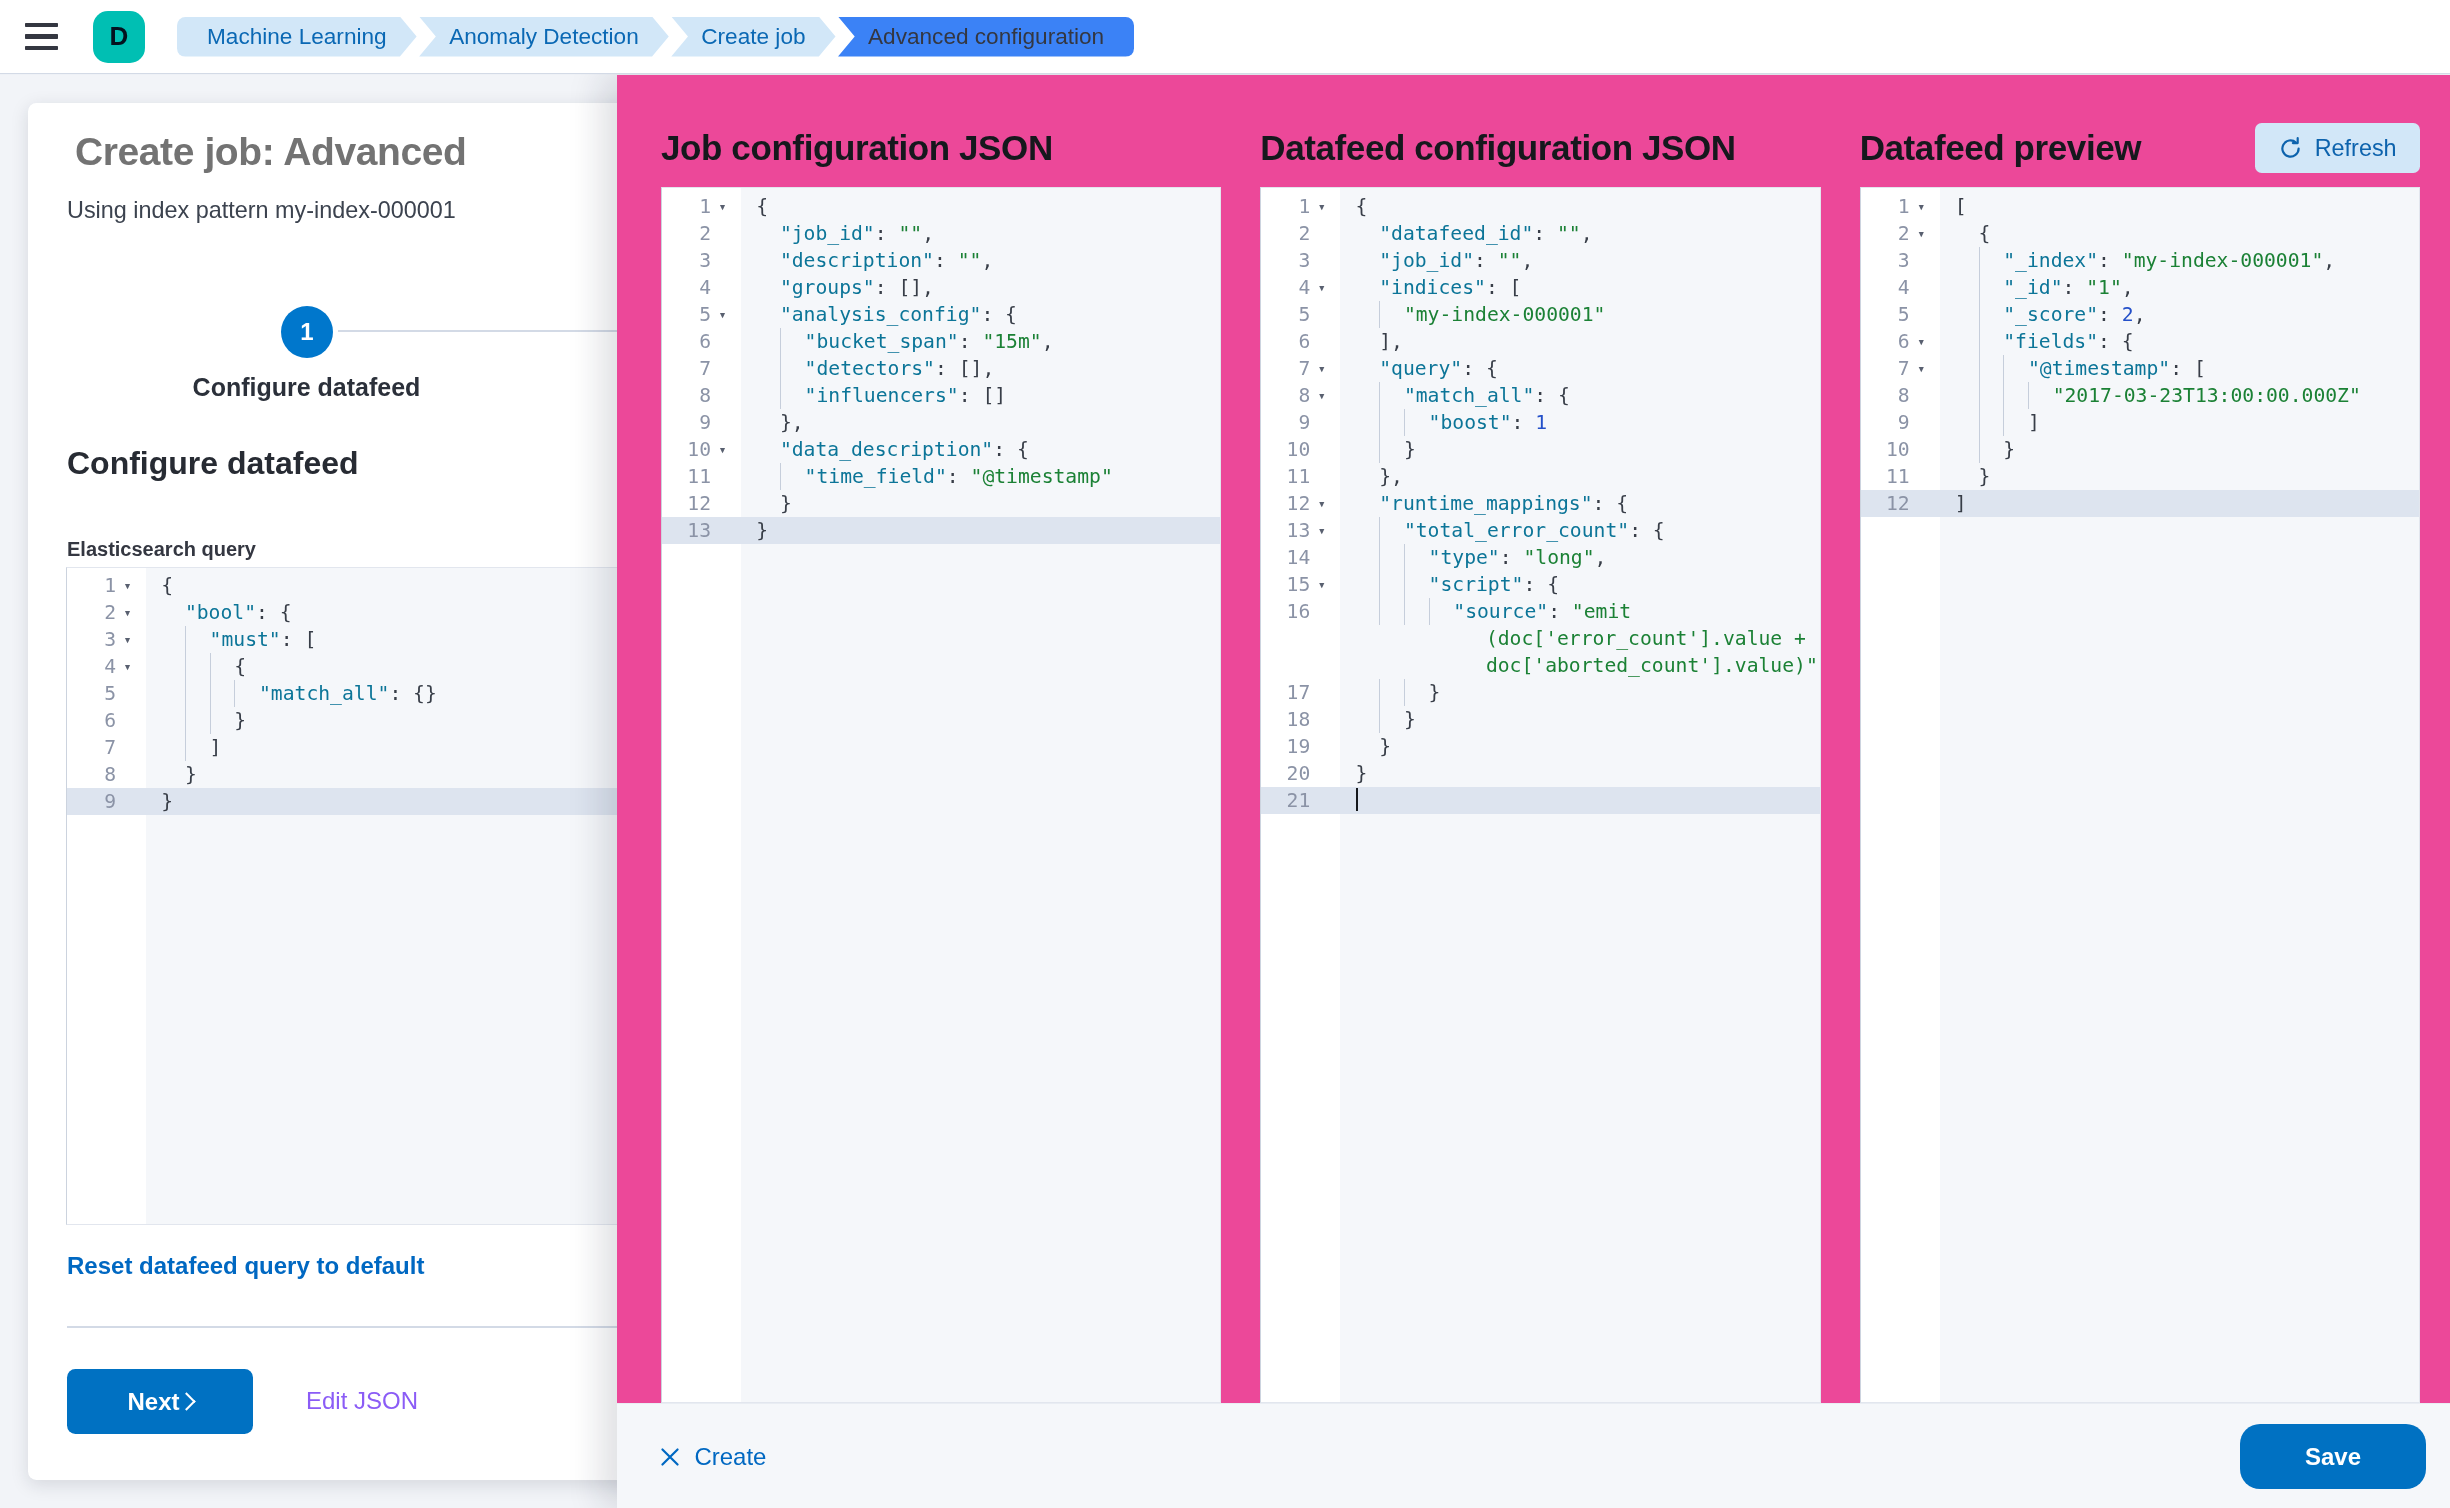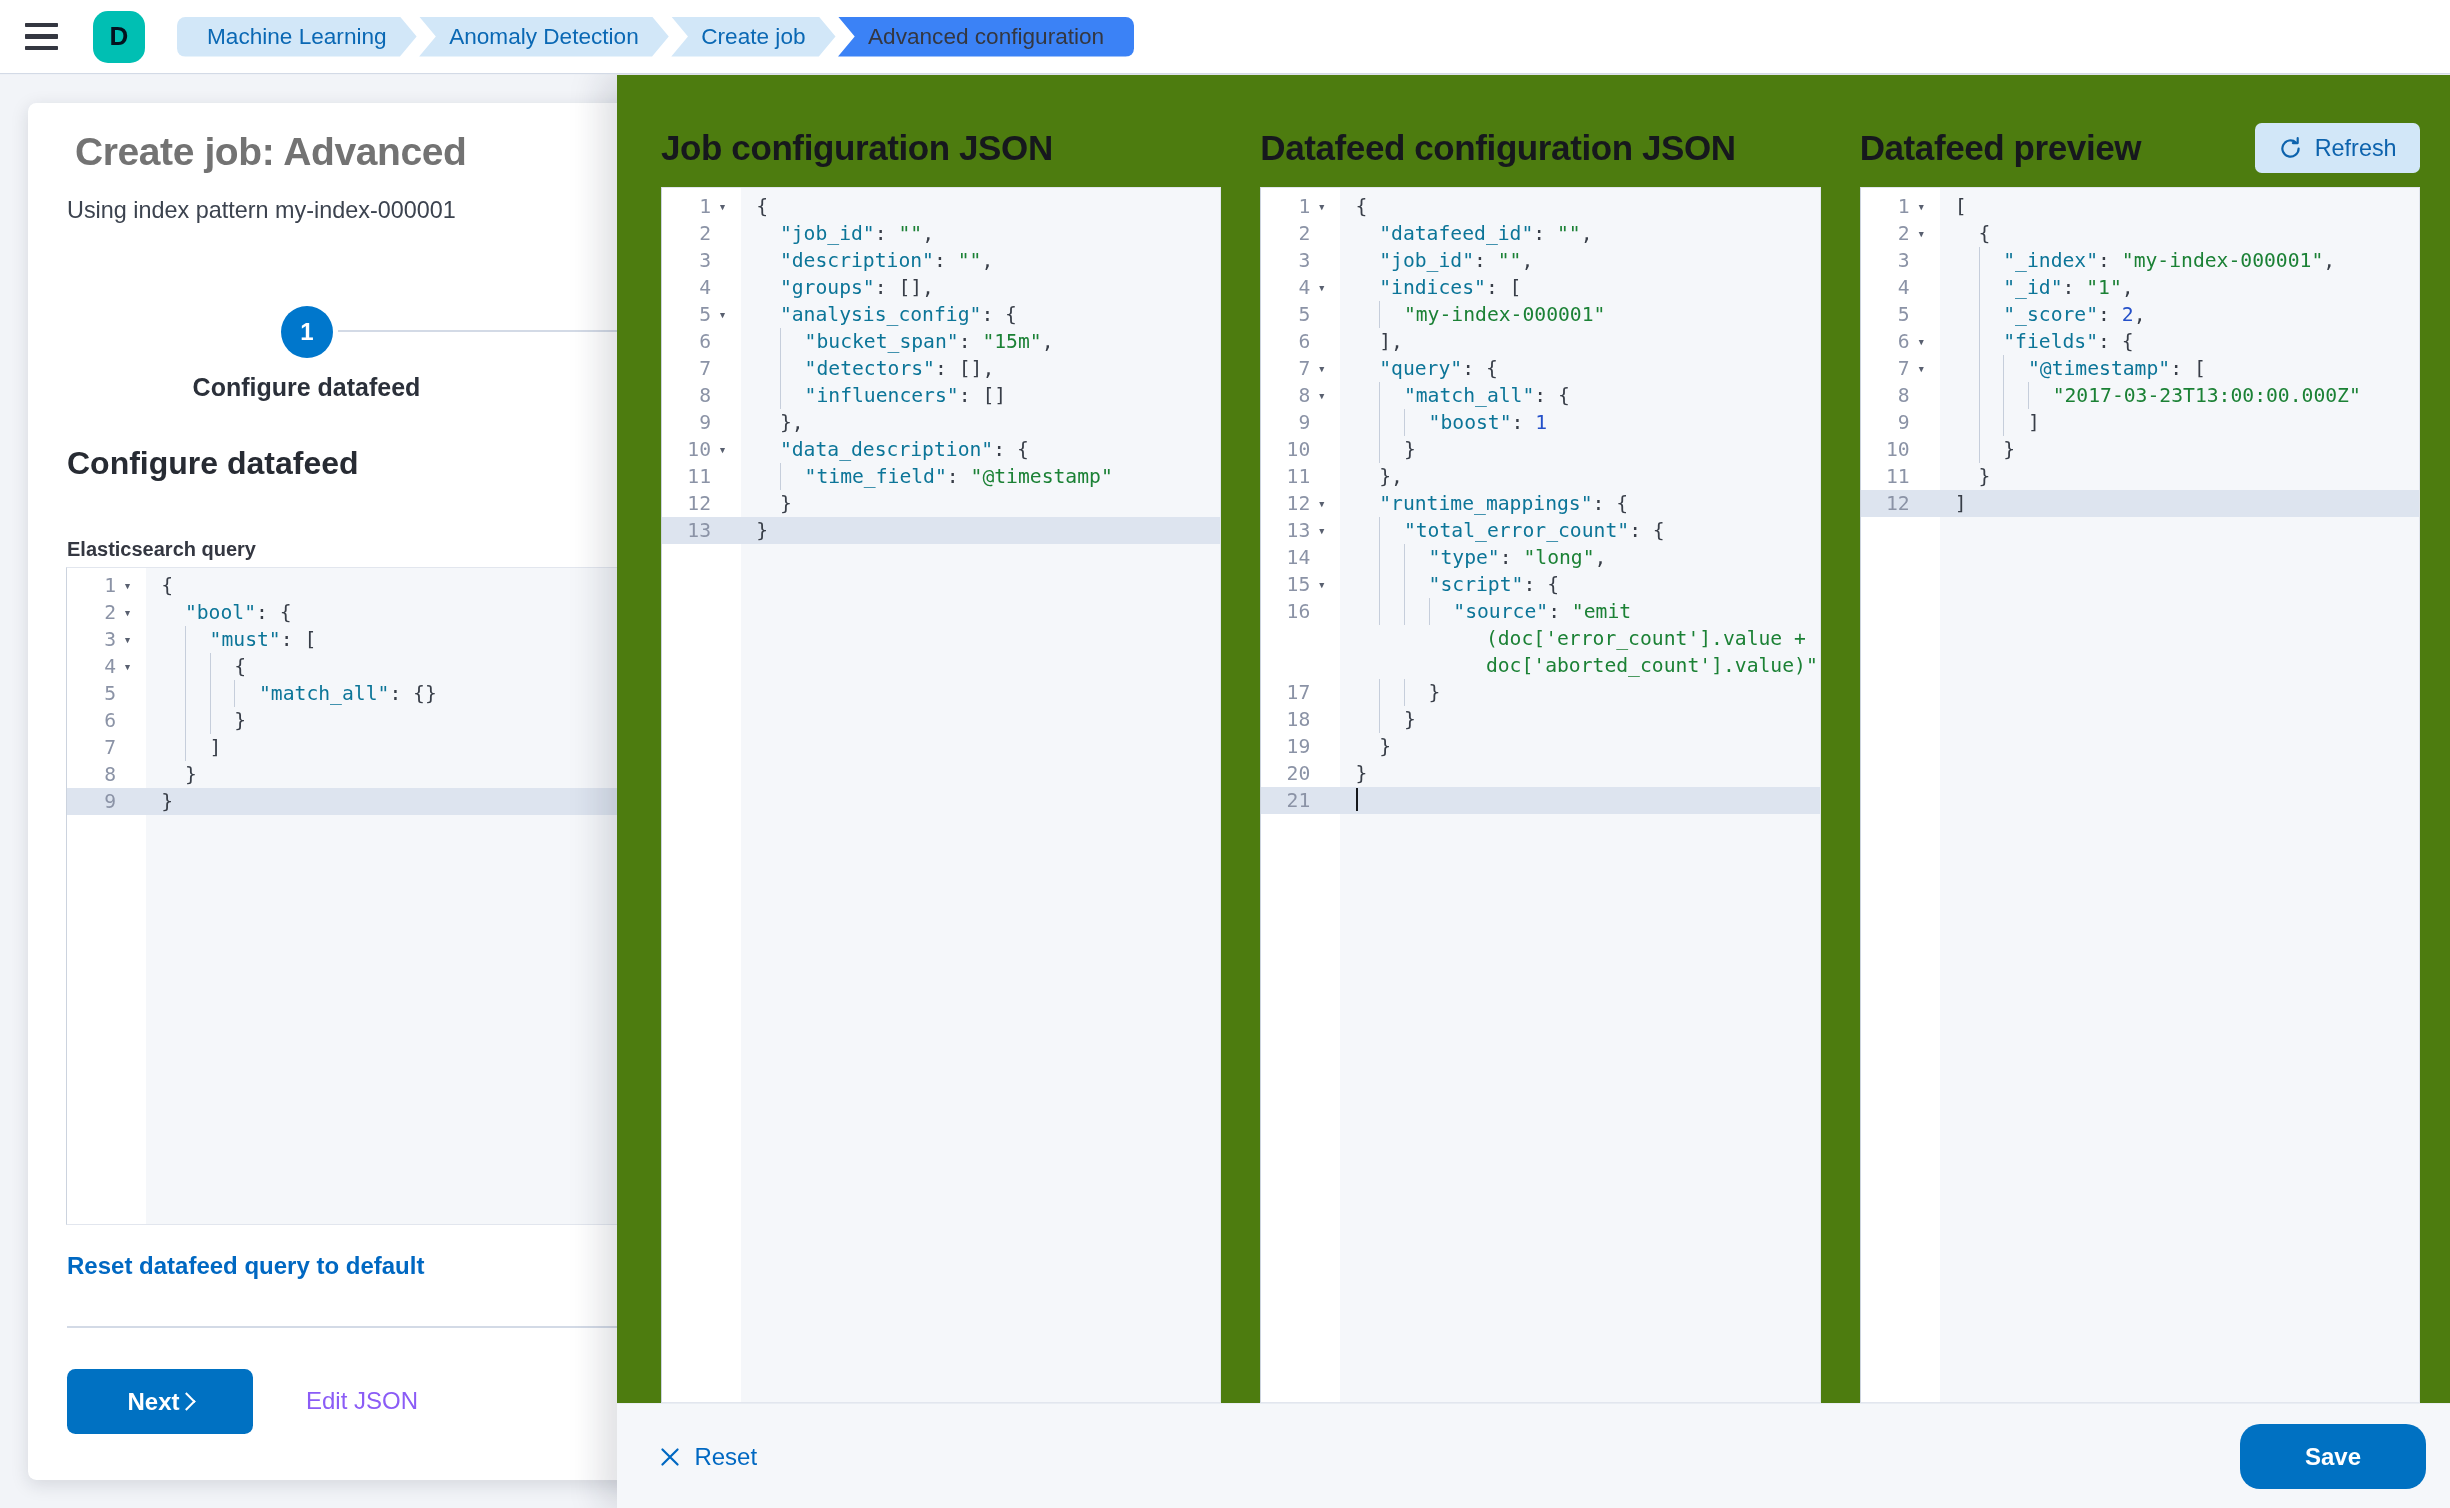--- a/index.html
+++ b/index.html
@@ -53,21 +53,21 @@
   .next-btn{
     position:absolute;left:39px;top:1266px;width:186px;height:65px;background:#0071c2;border:none;
     border-radius:8.4px;color:#fff;font-size:24px;font-weight:600;font-family:inherit;
     display:flex;align-items:center;justify-content:center;cursor:pointer;
   }
   .chev{width:11px;height:11px;border-right:2.9px solid #fff;border-top:2.9px solid #fff;transform:rotate(45deg);margin-top:0.8px;}
   .edit-json{position:absolute;left:278px;top:1284px;font-size:24px;font-weight:500;color:#8b5cf6;cursor:pointer;}
 
   
   .flyout{
-    position:absolute;left:617px;top:75px;right:0;bottom:0;background:#4d7c0f;z-index:5;
+    position:absolute;left:617px;top:75px;right:0;bottom:0;background:#ec4899;z-index:5;
     box-shadow:-15px 0 33px rgba(20,30,50,.14);
   }
   .flyout-body{
     position:absolute;left:0;right:0;top:0;bottom:106px;box-sizing:border-box;
     padding:47px 30px 0 44px;display:flex;gap:39px;
   }
   .col{flex:1;display:flex;flex-direction:column;min-width:0;}
   .col-head{display:flex;align-items:center;justify-content:space-between;height:52px;margin-bottom:13.4px;}
   .col-head h3{margin:0;font-size:35px;font-weight:700;color:#16181d;letter-spacing:-0.4px;white-space:nowrap;}
   .refresh-btn{
@@ -243,18 +243,18 @@
         </div>
     </div>
 
   </div>
 
   <div class="flyout-footer">
     <div class="close-link">
       <svg width="22" height="22" viewBox="0 0 16 16">
         <path d="M2.5 2.5 L13.5 13.5 M13.5 2.5 L2.5 13.5" stroke="#0068c2" stroke-width="1.6" stroke-linecap="round"></path>
       </svg>
-      <span>Reset</span>
+      <span>Create</span>
     </div>
     <button class="save-btn">Save</button>
   </div>
 </div>
 
 
 </body></html>

